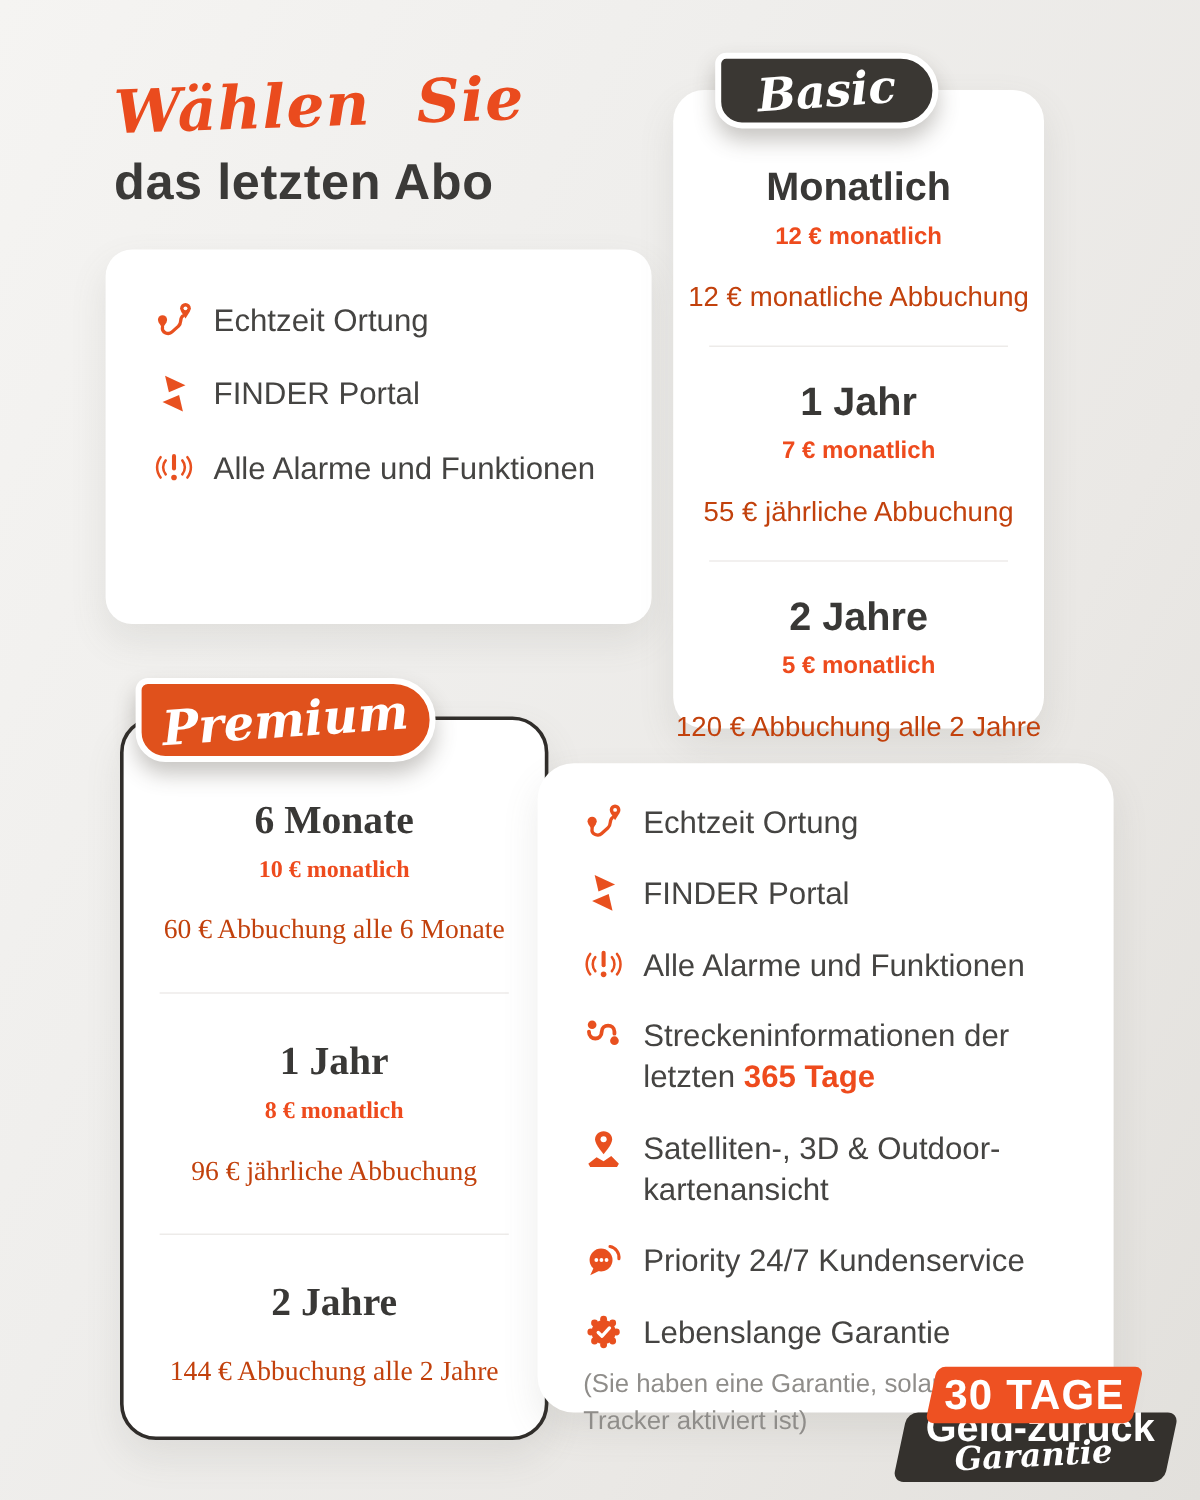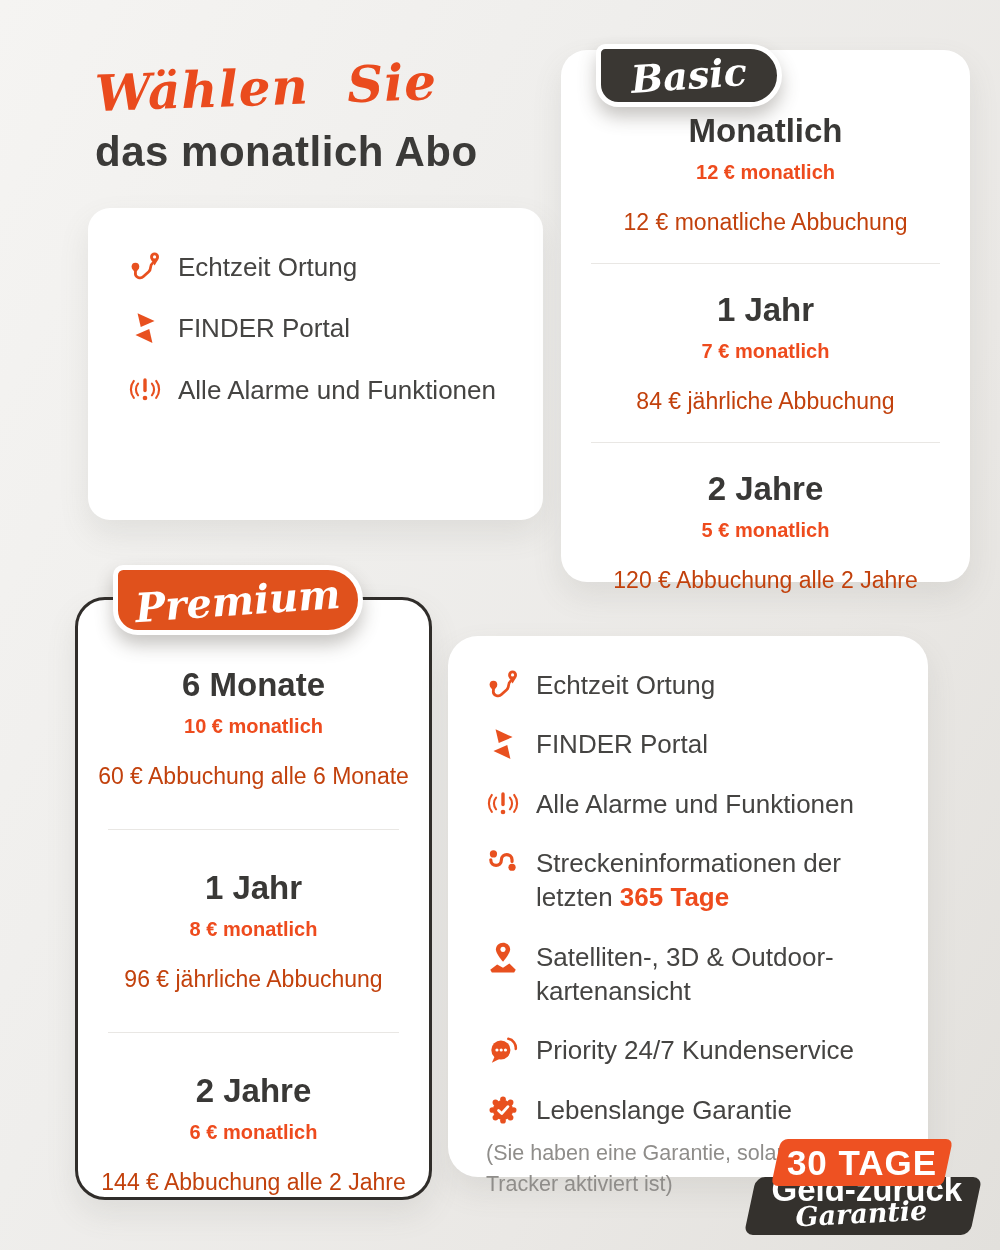--- a/index.html
+++ b/index.html
@@ -22,22 +22,22 @@
     position:absolute;left:95px;top:128px;
     font-size:42px;font-weight:700;color:#3b3a38;letter-spacing:.5px;
   }
 
   
   .card{
     position:absolute;background:#fff;border-radius:26px;
     box-shadow:0 14px 30px rgba(110,104,96,.12);
   }
   .features-basic{left:88px;top:208px;width:455px;height:312px;border-radius:22px;}
-  .basic-card{left:561px;top:50px;width:409px;height:532px;}
-  .premium-card{left:75px;top:597px;width:357px;height:603px;border:3px solid #302d2a;border-radius:30px;box-sizing:border-box;}
+  .basic-card{left:561px;top:75px;width:309px;height:532px;}
+  .premium-card{left:100px;top:597px;width:357px;height:603px;border:3px solid #302d2a;border-radius:30px;box-sizing:border-box;font-family:Liberation Serif, serif;}
   .features-premium{left:448px;top:636px;width:480px;height:541px;border-radius:30px;}
 
   
   .ribbon{
     position:absolute;display:flex;align-items:center;justify-content:center;
     border:5px solid #fff;box-sizing:border-box;
     border-radius:14px 48px 48px 34px;
     box-shadow:0 10px 18px rgba(70,62,54,.30);
     z-index:5;
   }
@@ -90,21 +90,21 @@
     font-family:"DejaVu Serif", serif;font-style:italic;font-weight:700;
     font-size:27px;color:#fff;margin-top:-6px;transform:skewX(12deg) rotate(-3deg);line-height:1;
   }
 </style>
 </head>
 <body>
 
 <div class="page">
 
   <div class="title-script">Wählen Sie</div>
-  <div class="title-main">das monatlich Abo</div>
+  <div class="title-main">das letzten Abo</div>
 
   <section class="card features-basic">
     <div class="feat-list">
       <div class="feat-row">
         <span class="ficon">
           <svg viewBox="0 0 32 32">
               <path d="M7 21 C6 26 12 27.5 14.5 25 L19.5 20.5 C22.5 18 20 14.5 23 12.5" fill="none" stroke="currentColor" stroke-width="2.6" stroke-linecap="round"></path>
               <circle cx="7" cy="15.5" r="3.6" fill="currentColor"></circle>
               <path d="M3.8 17.2 L10.2 17.2 L7 22.4 Z" fill="currentColor"></path>
               <circle cx="25" cy="6.5" r="4.2" fill="currentColor"></circle>
@@ -143,21 +143,21 @@
     <div class="plans">
       <div>
         <div class="plan-name">Monatlich</div>
         <div class="plan-price">12 € monatlich</div>
         <div class="plan-billing">12 € monatliche Abbuchung</div>
       </div>
       <hr class="divider">
       <div>
         <div class="plan-name">1 Jahr</div>
         <div class="plan-price">7 € monatlich</div>
-        <div class="plan-billing">84 € jährliche Abbuchung</div>
+        <div class="plan-billing">55 € jährliche Abbuchung</div>
       </div>
       <hr class="divider">
       <div>
         <div class="plan-name">2 Jahre</div>
         <div class="plan-price">5 € monatlich</div>
         <div class="plan-billing">120 € Abbuchung alle 2 Jahre</div>
       </div>
     </div>
   </section>
   <div class="ribbon ribbon-basic">
@@ -173,21 +173,20 @@
       </div>
       <hr class="divider">
       <div>
         <div class="plan-name">1 Jahr</div>
         <div class="plan-price">8 € monatlich</div>
         <div class="plan-billing">96 € jährliche Abbuchung</div>
       </div>
       <hr class="divider">
       <div>
         <div class="plan-name">2 Jahre</div>
-        <div class="plan-price">6 € monatlich</div>
         <div class="plan-billing">144 € Abbuchung alle 2 Jahre</div>
       </div>
     </div>
   </section>
   <div class="ribbon ribbon-premium">
     <span class="ribbon-text">Premium</span>
   </div>
 
   <section class="card features-premium">
     <div class="feat-list">

